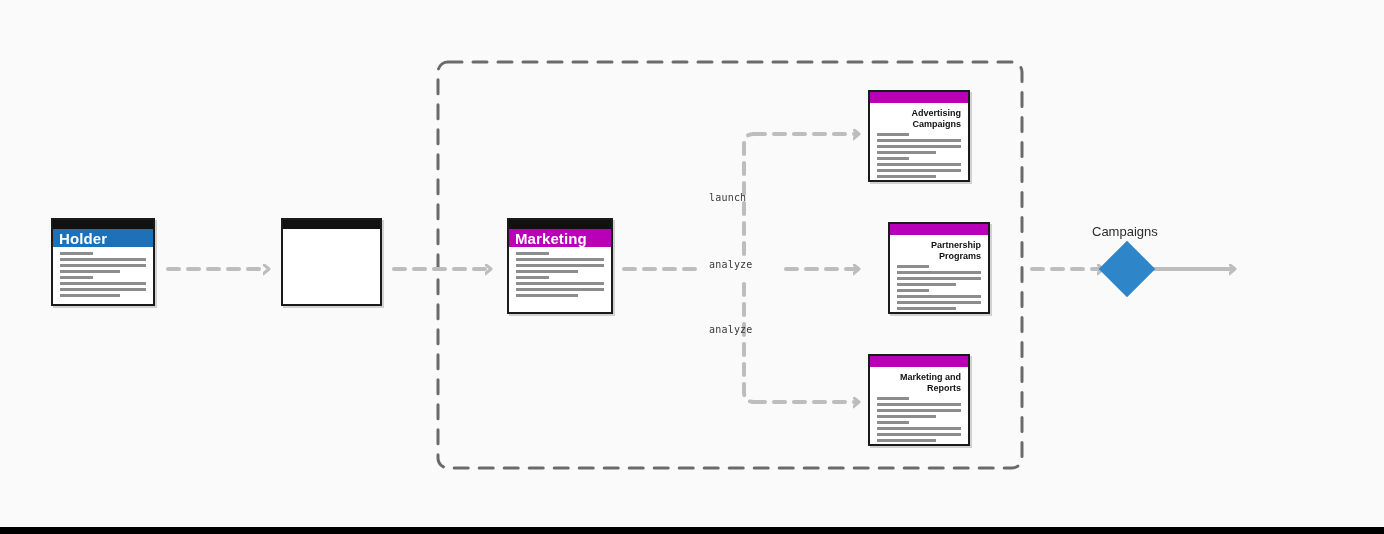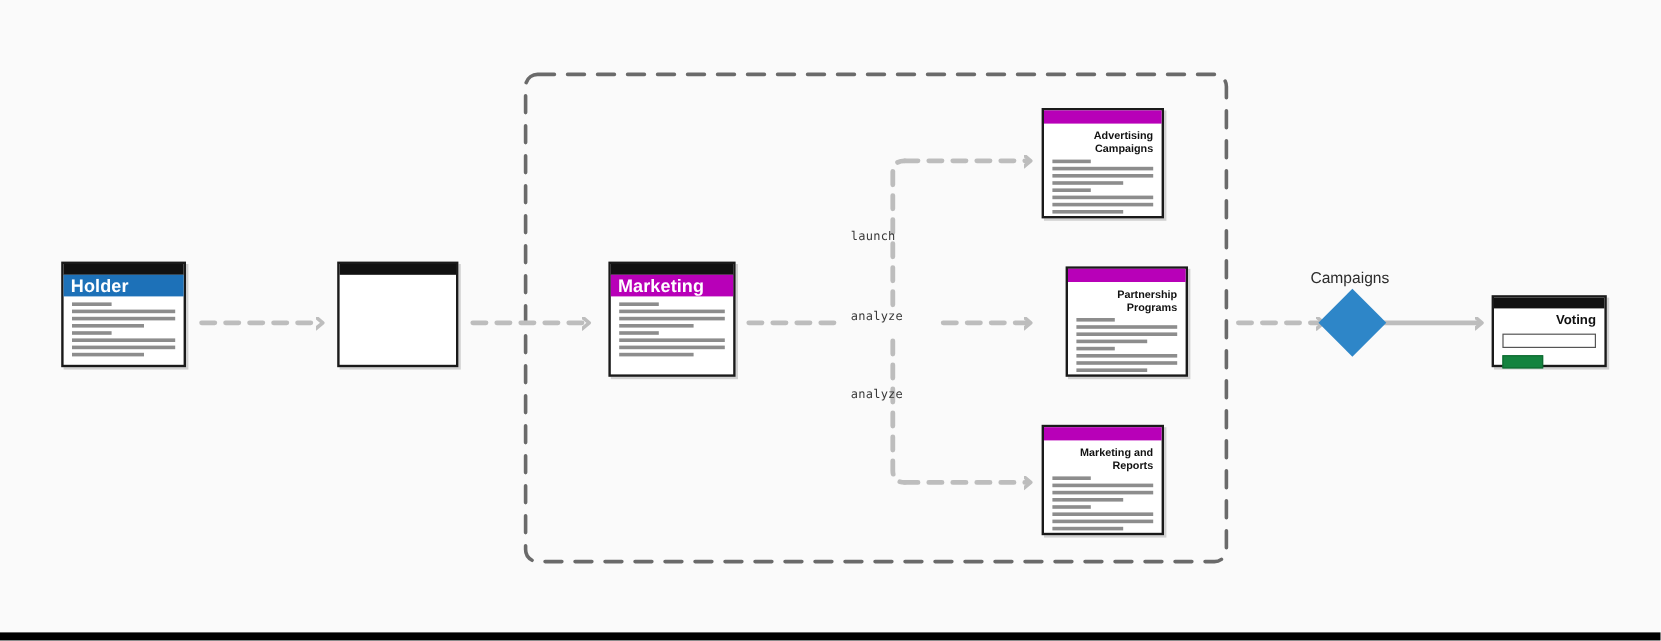--- a/index.html
+++ b/index.html
@@ -256,27 +256,19 @@
       <div class="tline w-s"></div>
       <div class="tline w-l"></div>
       <div class="tline w-l"></div>
       <div class="tline w-m"></div>
     </div>
   </div>
 
   <div class="node-label" style="left:1092px; top:224px;">Campaigns</div>
   <div class="diamond" style="left:1107px; top:249px; width:40px; height:40px;"></div>
 
-  <div class="card" style="left:1243px; top:246px; width:96px; height:60px;">
-    <div class="card-titlebar"></div>
-    <div class="card-body" style="padding:4px 7px;">
-      <div class="card-heading" style="margin-bottom:4px;">Voting</div>
-      <div class="field-box"></div>
-      <div class="btn-green" style="margin-top:0;"></div>
-    </div>
-  </div>
 
   <div class="edge-label" style="left:709px; top:192px;">launch</div>
   <div class="edge-label" style="left:709px; top:259px;">analyze</div>
   <div class="edge-label" style="left:709px; top:324px;">analyze</div>
 
   <div class="bottom-bar"></div>
 </div>
 
 </body></html>

